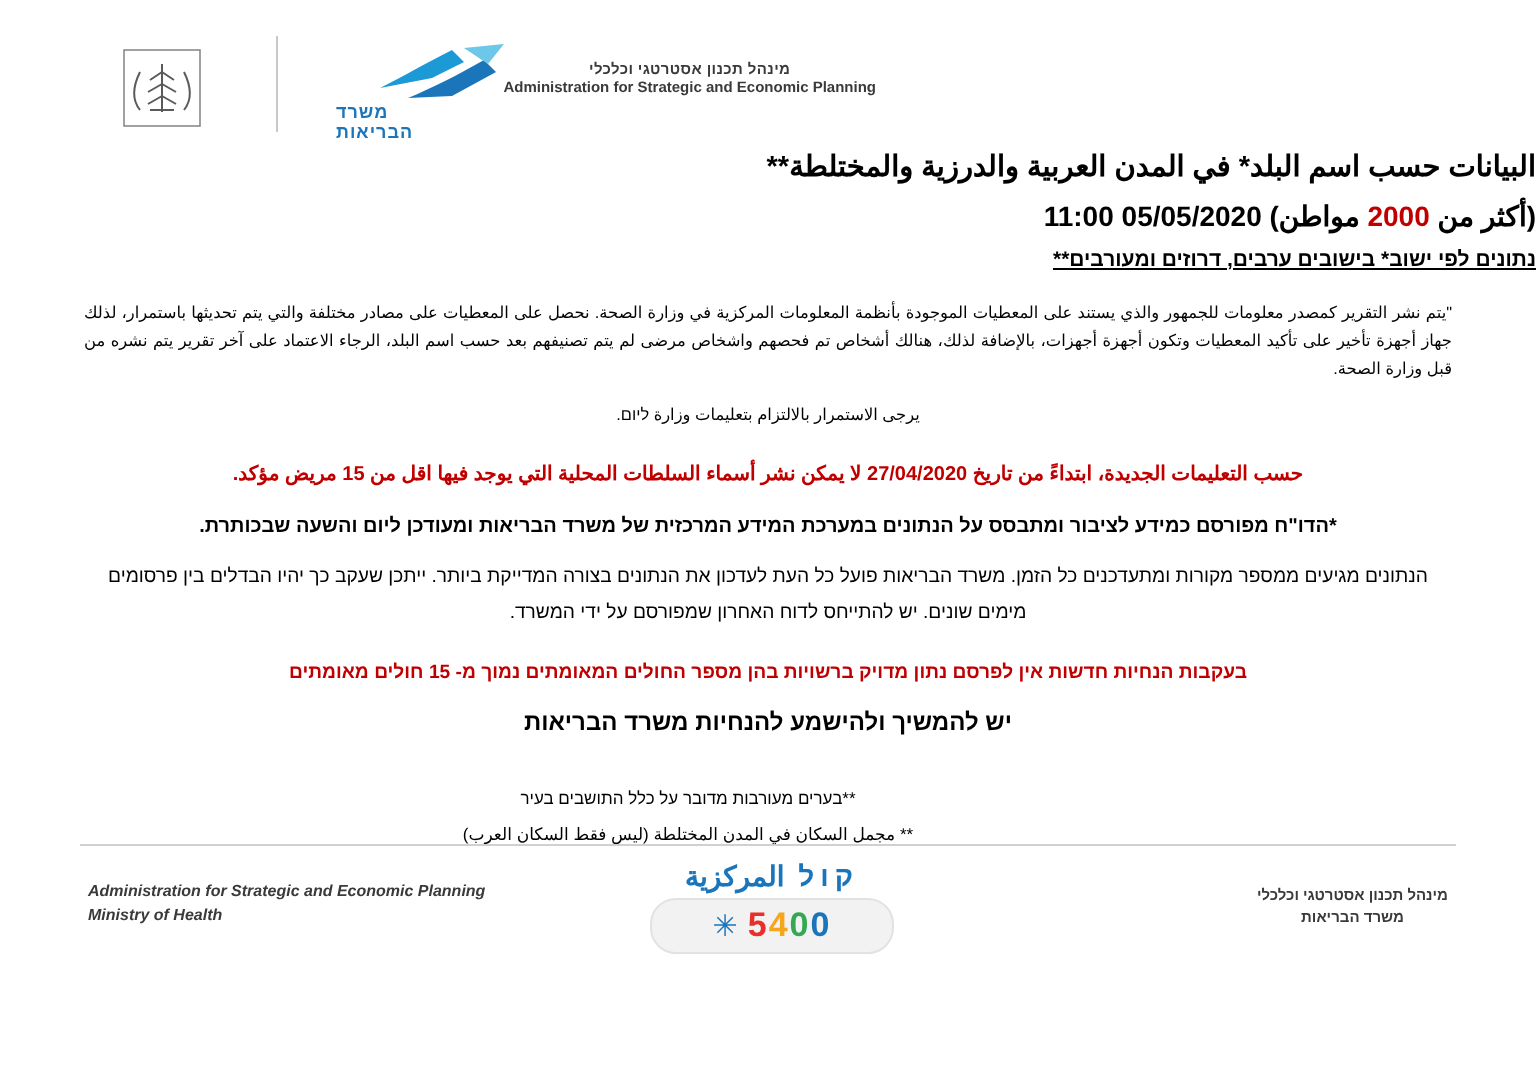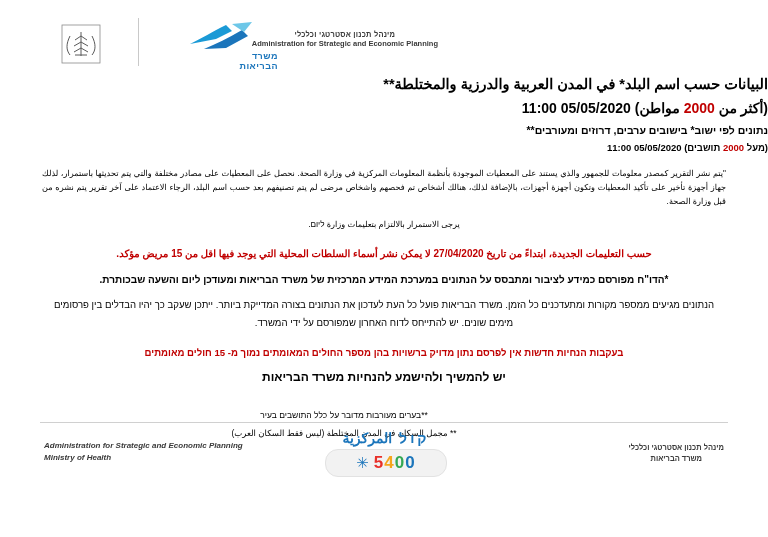--- a/index.html
+++ b/index.html
@@ -59,21 +59,21 @@
   .logo-moh .bird {
     position: absolute;
     left: 18px;
     top: 0px;
   }
   .logo-moh .moh-text {
     position: absolute;
     left: 0;
     top: 30px;
     width: 110px;
-    text-align: right;
+    text-align: left;
     font-size: 9px;
     font-weight: bold;
     color: #1b75bb;
     letter-spacing: 0.5px;
     line-height: 1.1;
     direction: rtl;
   }
   .divider-v {
     position: absolute;
     left: 138px;
@@ -106,20 +106,21 @@
   .title-sub1 {
     font-size: 14px;
     font-weight: bold;
     margin-top: 4px;
   }
   .title-sub1 .num { color: #c00000; }
   .title-sub2 {
     font-size: 10.5px;
     font-weight: bold;
     margin-top: 8px;
+    text-decoration: underline;
   }
   .title-sub3 {
     font-size: 9.5px;
     font-weight: bold;
     margin-top: 6px;
   }
   .title-sub3 .num { color: #c00000; }
 
   
   .para-block {
@@ -302,23 +303,20 @@
       </svg>
     </div>
   </div>
 
   <div class="title-block">
     <div class="title-main">البيانات حسب اسم البلد* في المدن العربية والدرزية والمختلطة**</div>
     <div class="title-sub1">
       <span>(أكثر من </span><span class="num">2000</span><span> مواطن) 05/05/2020 11:00</span>
     </div>
     <div class="title-sub2">נתונים לפי ישוב* בישובים ערבים, דרוזים ומעורבים**</div>
-    <div class="title-sub3">
-      <span>(מעל </span><span class="num">2000</span><span> תושבים) 05/05/2020 11:00</span>
-    </div>
   </div>
 
   <div class="para-block">
     <div class="para-ar">"يتم نشر التقرير كمصدر معلومات للجمهور والذي يستند على المعطيات الموجودة بأنظمة المعلومات المركزية في وزارة الصحة. نحصل على المعطيات على مصادر مختلفة والتي يتم تحديثها باستمرار، لذلك جهاز أجهزة تأخير على تأكيد المعطيات وتكون أجهزة أجهزات، بالإضافة لذلك، هنالك أشخاص تم فحصهم واشخاص مرضى لم يتم تصنيفهم بعد حسب اسم البلد، الرجاء الاعتماد على آخر تقرير يتم نشره من قبل وزارة الصحة.</div>
     <div class="para-ar-center">يرجى الاستمرار بالالتزام بتعليمات وزارة ליום.</div>
   </div>
 
   <div class="notice-red">حسب التعليمات الجديدة، ابتداءً من تاريخ 27/04/2020 لا يمكن نشر أسماء السلطات المحلية التي يوجد فيها اقل من 15 مريض مؤكد.</div>
 
   <div class="he-block">

